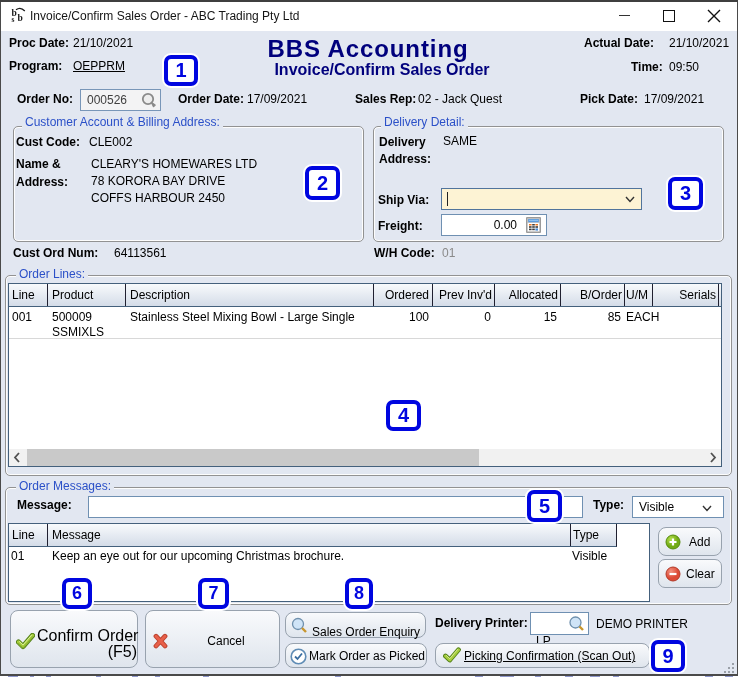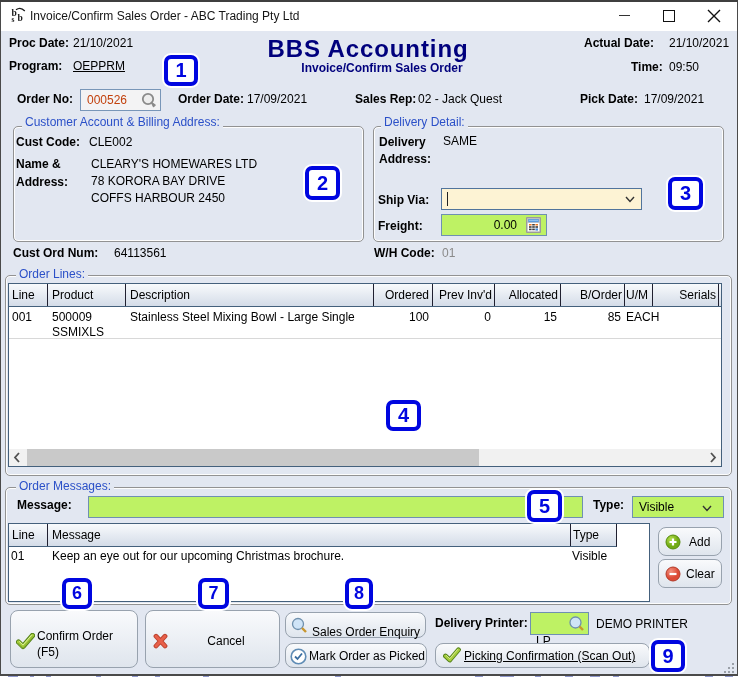--- a/index.html
+++ b/index.html
@@ -6,21 +6,21 @@
 body { font-family:"Liberation Sans", sans-serif; }
 html,body{background:#fff;} #win { position:relative; width:738px; height:677px; background:#e2e7f1; border:1px solid #4a4a4a; }
 #titlebar { position:absolute; left:0; top:0; width:736px; height:30px; background:#fff; }
 .t { position:absolute; white-space:nowrap; }
 .b { font-weight:bold; }
 .navy { color:#00007d; font-weight:bold; }
 .fs { position:absolute; border:1px solid #929292; border-radius:5px; box-shadow:inset 0 0 0 1px #fdfdfd; }
 .leg { position:absolute; color:#2b50c8; font-size:12px; background:#e2e7f1; padding:0 3px; white-space:nowrap; }
 .badge { position:absolute; background:#fff; border:4px solid #0006e0; border-radius:7px; color:#0006e0; font-weight:bold; font-size:20px; text-align:center; box-shadow:0 0 0 2px #fff; line-height:1; }
 .btn { position:absolute; background:linear-gradient(#f9fafc,#dfe5ed); border:1px solid #98a2ae; border-radius:8px; }
-.inp { position:absolute; background:#bef264; border:1px solid #6f90b2; }
+.inp { position:absolute; background:#ffffff; border:1px solid #6f90b2; }
 .hsep { position:absolute; width:1px; background:#202030; top:0; height:21px; }
 </style>
 </head>
 <body>
 <div id="win">
 
   <div id="titlebar">
     <svg style="position:absolute;left:10px;top:6px" width="16" height="15" viewBox="0 0 16 15">
       <text x="0.5" y="8.5" font-family="Liberation Serif" font-weight="bold" font-size="9.5" fill="#1a1a1a">b</text>
       <text x="6.5" y="13.5" font-family="Liberation Serif" font-weight="bold" font-size="9.5" fill="#1a1a1a">b</text>
@@ -33,29 +33,29 @@
     <svg style="position:absolute;left:706px;top:8px" width="14" height="14" viewBox="0 0 14 14">
         <path d="M1 1 L13 13 M13 1 L1 13" stroke="#111" stroke-width="1.4"></path>
       </svg>
   </div>
 
   <div class="t b" style="left:8px;top:35px;font-size:12px;">Proc Date:</div>
   <div class="t" style="left:72px;top:35px;font-size:12px;">21/10/2021</div>
   <div class="t b" style="left:8px;top:58px;font-size:12px;">Program:</div>
   <div class="t" style="left:72px;top:58px;font-size:12px;text-decoration:underline;">OEPPRM</div>
   <div class="t navy" style="left:0;top:34px;width:734px;text-align:center;font-size:24px;letter-spacing:0.9px;">BBS Accounting</div>
-  <div class="t navy" style="left:0;top:60px;width:734px;text-align:center;font-size:12px;padding-left:28px;">Invoice/Confirm Sales Order</div>
+  <div class="t navy" style="left:0;top:60px;width:734px;text-align:center;font-size:16px;padding-left:28px;">Invoice/Confirm Sales Order</div>
   <div class="t b" style="left:583px;top:35px;font-size:12px;">Actual Date:</div>
   <div class="t" style="left:668px;top:35px;font-size:12px;">21/10/2021</div>
   <div class="t b" style="left:630px;top:59px;font-size:12px;">Time:</div>
   <div class="t" style="left:668px;top:59px;font-size:12px;">09:50</div>
 
   <div class="t b" style="left:16px;top:91px;font-size:12px;">Order No:</div>
   <div class="inp" style="left:79px;top:88px;width:81px;height:22px;background:#f3f3f4;border-color:#7896b8;">
-    <div class="t" style="left:6px;top:3px;font-size:12px;color:#c2410c;">000526</div>
+    <div class="t" style="left:6px;top:3px;font-size:12px;color:#404040;">000526</div>
     <svg style="position:absolute;right:3px;top:2px" width="16" height="16" viewBox="0 0 16 16">
         <circle cx="7" cy="7" r="5.2" fill="#ededed" stroke="#8a8a8a" stroke-width="1.8"></circle>
         <path d="M10.5 10.5 L14 13.2 L12.5 14.5 Z" fill="#8a8a8a" stroke="#8a8a8a" stroke-width="1.5" stroke-linejoin="round"></path>
       </svg>
   </div>
   <div class="t b" style="left:177px;top:91px;font-size:12px;">Order Date:</div>
   <div class="t" style="left:246px;top:91px;font-size:12px;">17/09/2021</div>
   <div class="t b" style="left:354px;top:91px;font-size:12px;">Sales Rep:</div>
   <div class="t" style="left:417px;top:91px;font-size:12px;">02 - Jack Quest</div>
   <div class="t b" style="left:579px;top:91px;font-size:12px;">Pick Date:</div>
@@ -204,21 +204,21 @@
     <div class="t" style="left:27px;top:7px;font-size:12px;">Clear</div>
   </div>
 
   <div class="btn" style="left:9px;top:609px;width:128px;height:58px;">
     <svg style="position:absolute;left:5px;top:22px" width="19" height="17" viewBox="0 0 19 17">
         <path d="M2.5 9 L7 13.5 L16.5 2.5" fill="none" stroke="#53801a" stroke-width="5.2" stroke-linecap="round" stroke-linejoin="round"></path>
         <path d="M2.5 9 L7 13.5 L16.5 2.5" fill="none" stroke="#a6cd3c" stroke-width="3.4" stroke-linecap="round" stroke-linejoin="round"></path>
         <path d="M3.2 8.3 L7 12 L15.8 1.9" fill="none" stroke="#dff0a8" stroke-width="0.9"></path>
         <path d="M2.2 10 L7 15 L17.2 3.2" fill="none" stroke="#7fa82a" stroke-width="0.9"></path>
       </svg>
-    <div class="t" style="left:26px;top:17px;width:100px;text-align:left;font-size:12px;line-height:16px;">Confirm Order<br>(F5)</div>
+    <div class="t" style="left:26px;top:17px;width:100px;text-align:right;font-size:16px;line-height:16px;">Confirm Order<br>(F5)</div>
   </div>
   <div class="btn" style="left:144px;top:609px;width:135px;height:58px;">
     <svg style="position:absolute;left:7px;top:22px" width="15" height="16" viewBox="0 0 15 16">
         <path d="M3 3.2 L12 13 M12 3.2 L3 13" fill="none" stroke="#bc4430" stroke-width="4.8" stroke-linecap="round"></path>
         <path d="M3 3.2 L12 13 M12 3.2 L3 13" fill="none" stroke="#e8604a" stroke-width="2.8" stroke-linecap="round"></path>
       </svg>
     <div class="t" style="left:30px;top:23px;width:100px;text-align:center;font-size:12px;">Cancel</div>
   </div>
   <div class="btn" style="left:284px;top:611px;width:141px;height:26px;">
     <svg style="position:absolute;left:5px;top:4px" width="17" height="17" viewBox="0 0 17 17">

